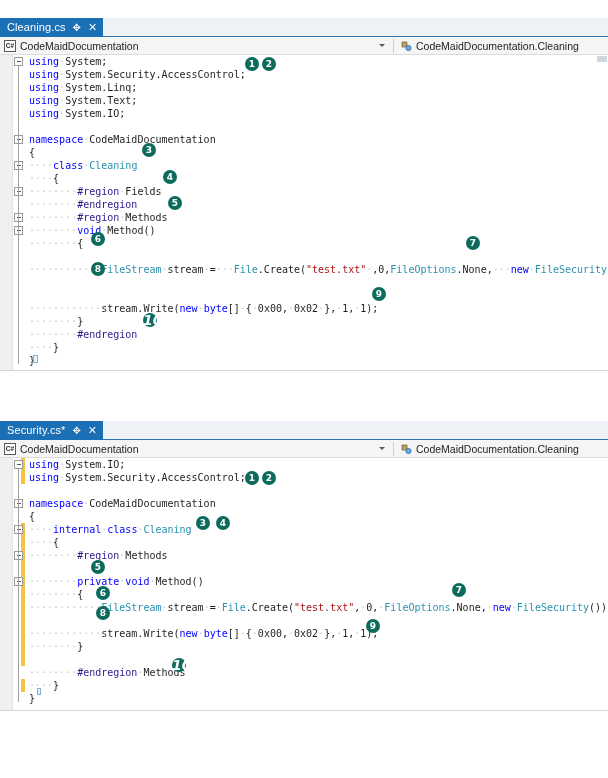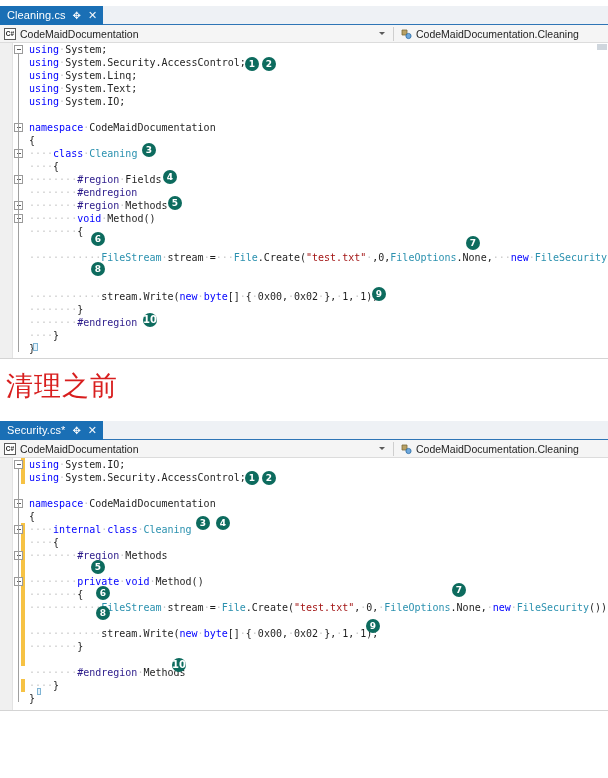--- a/index.html
+++ b/index.html
@@ -179,21 +179,21 @@
     border-radius: 50%;
     background: #0d6b5e;
     color: #ffffff;
     font-family: "DejaVu Sans", sans-serif;
     font-size: 9px;
     font-weight: bold;
     line-height: 14px;
     text-align: center;
     z-index: 5;
   }
-  .badge.wide { font-size: 10px; }
+  .badge.wide { font-size: 14px; font-style: italic; }
 
   
   .caret-mark {
     position: absolute;
     width: 5px; height: 8px;
     border: 1px solid #7fb4d4;
     background: #e8f4fb;
   }
 
   
@@ -214,21 +214,21 @@
     font-weight: 400;
     letter-spacing: 1px;
     white-space: nowrap;
   }
 </style>
 </head>
 <body>
 
 <div class="page">
 
-  <div class="editor" id="ed0" style="top:6px;height:353px;">
+  <div class="editor" id="ed0" style="top:18px;height:353px;">
 
     <div class="tabstrip">
       <div class="tab">
         <span class="tab-title">Cleaning.cs</span>
         <span class="tab-pin">✥</span>
         <span class="tab-close">✕</span>
       </div>
     </div>
 
     <div class="navbar">
@@ -260,21 +260,20 @@
           <div class="obox" style="top: 158px;"></div>
           <div class="obox" style="top: 171px;"></div>
           <div class="vline" style="top: 11px; height: 298px;"></div>
         </div>
       <div class="code" id="code0"><div class="line"><span class="kw">using</span><span class="ws">·</span><span class="id">System;</span></div><div class="line"><span class="kw">using</span><span class="ws">·</span><span class="id">System.Security.AccessControl;</span></div><div class="line"><span class="kw">using</span><span class="ws">·</span><span class="id">System.Linq;</span></div><div class="line"><span class="kw">using</span><span class="ws">·</span><span class="id">System.Text;</span></div><div class="line"><span class="kw">using</span><span class="ws">·</span><span class="id">System.IO;</span></div><div class="line">&nbsp;</div><div class="line"><span class="kw">namespace</span><span class="ws">·</span><span class="id">CodeMaidDocumentation</span></div><div class="line"><span class="id">{</span></div><div class="line"><span class="ws">····</span><span class="kw">class</span><span class="ws">·</span><span class="typ">Cleaning</span></div><div class="line"><span class="ws">····</span><span class="id">{</span></div><div class="line"><span class="ws">········</span><span class="pp">#region</span><span class="ws">·</span><span class="id">Fields</span></div><div class="line"><span class="ws">········</span><span class="pp">#endregion</span></div><div class="line"><span class="ws">········</span><span class="pp">#region</span><span class="ws">·</span><span class="id">Methods</span></div><div class="line"><span class="ws">········</span><span class="kw">void</span><span class="ws">·</span><span class="id">Method()</span></div><div class="line"><span class="ws">········</span><span class="id">{</span></div><div class="line">&nbsp;</div><div class="line"><span class="ws">············</span><span class="typ">FileStream</span><span class="ws">·</span><span class="id">stream</span><span class="ws">·</span><span class="id">=</span><span class="ws">···</span><span class="typ">File</span><span class="id">.Create(</span><span class="str">"test.txt"</span><span class="ws">·</span><span class="id">,0,</span><span class="typ">FileOptions</span><span class="id">.None,</span><span class="ws">···</span><span class="kw">new</span><span class="ws">·</span><span class="typ">FileSecurity</span><span class="id">());</span></div><div class="line">&nbsp;</div><div class="line">&nbsp;</div><div class="line"><span class="ws">············</span><span class="id">stream.Write(</span><span class="kw">new</span><span class="ws">·</span><span class="kw">byte</span><span class="id">[]</span><span class="ws">·</span><span class="id">{</span><span class="ws">·</span><span class="num">0x00,</span><span class="ws">·</span><span class="num">0x02</span><span class="ws">·</span><span class="id">},</span><span class="ws">·</span><span class="num">1,</span><span class="ws">·</span><span class="num">1);</span></div><div class="line"><span class="ws">········</span><span class="id">}</span></div><div class="line"><span class="ws">········</span><span class="pp">#endregion</span></div><div class="line"><span class="ws">····</span><span class="id">}</span></div><div class="line"><span class="id">}</span></div></div>
       <div class="scroll-hint"></div>
       <div class="caret-mark" style="left:33px;top:300px;"></div>
     </div>
   </div>
 
-  <div class="caption" style="top:368px;">清理之前</div>
 
   <div class="editor" id="ed1" style="top:421px;height:290px;">
 
     <div class="tabstrip">
       <div class="tab">
         <span class="tab-title">Security.cs*</span>
         <span class="tab-pin">✥</span>
         <span class="tab-close">✕</span>
       </div>
     </div>

